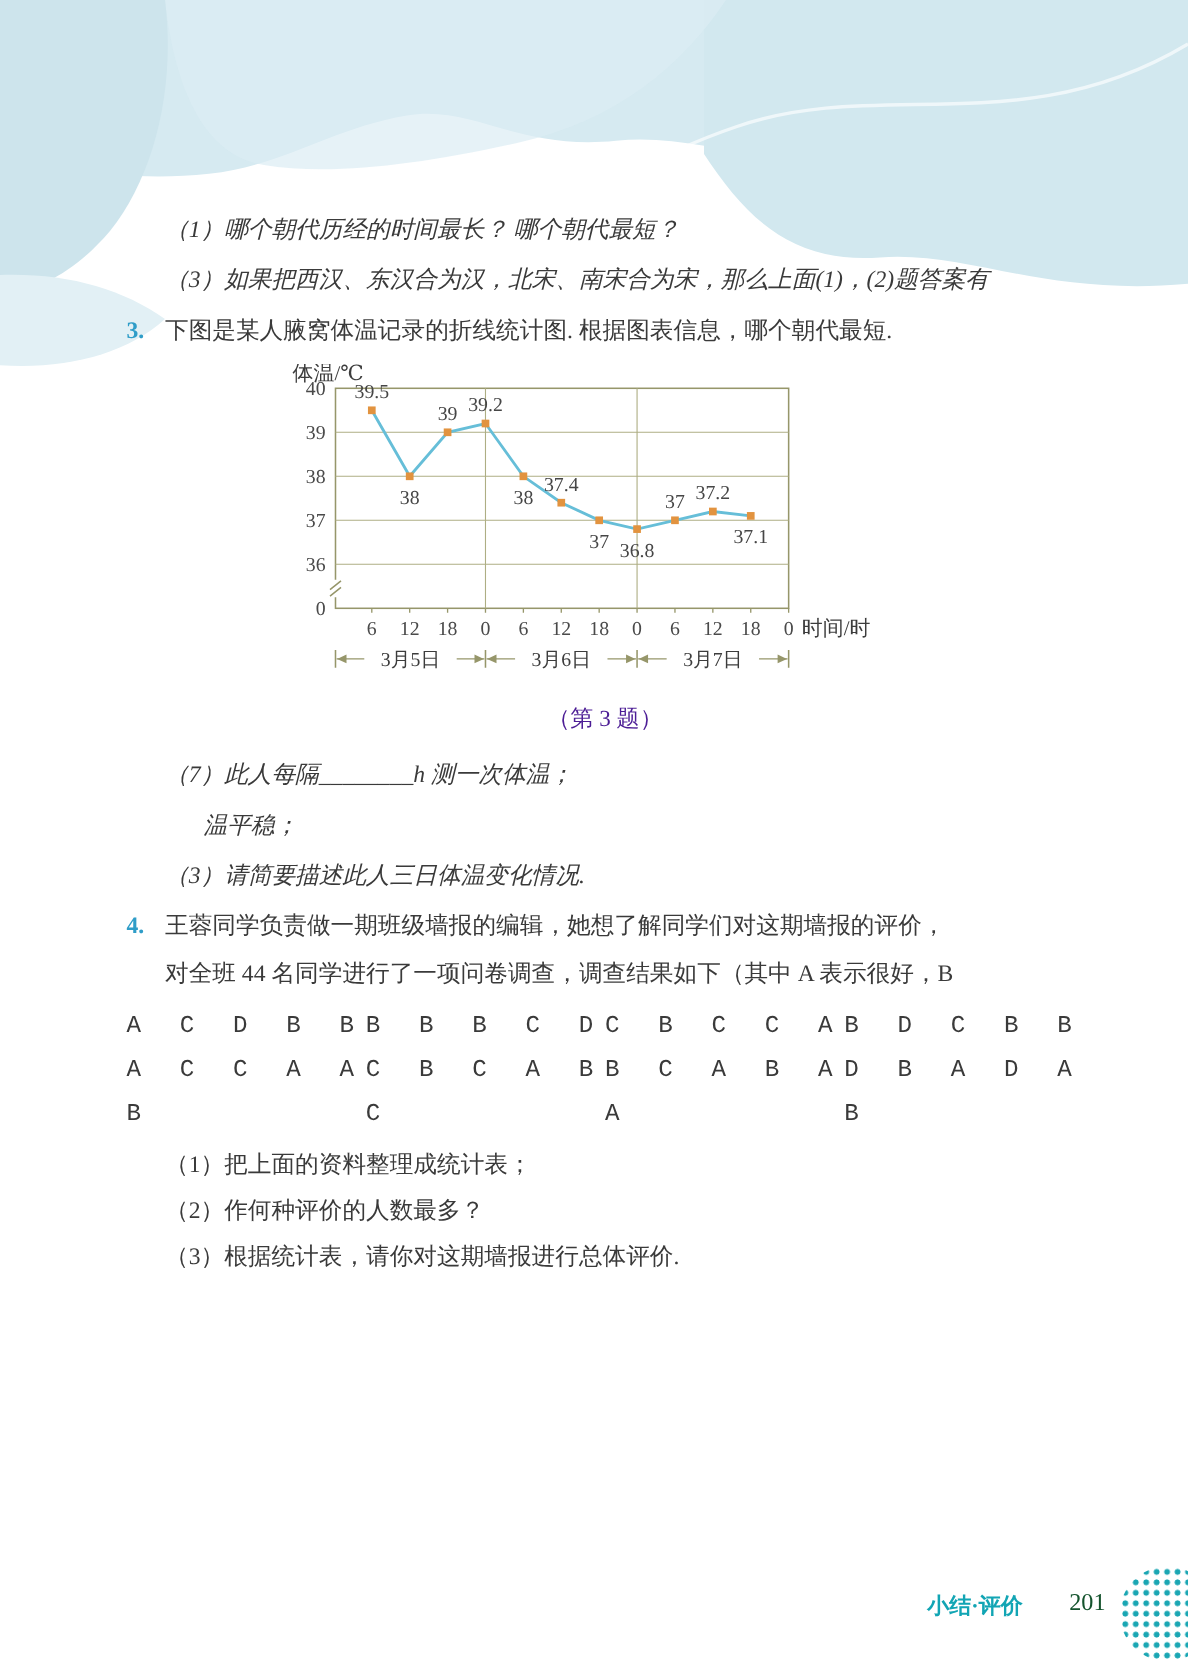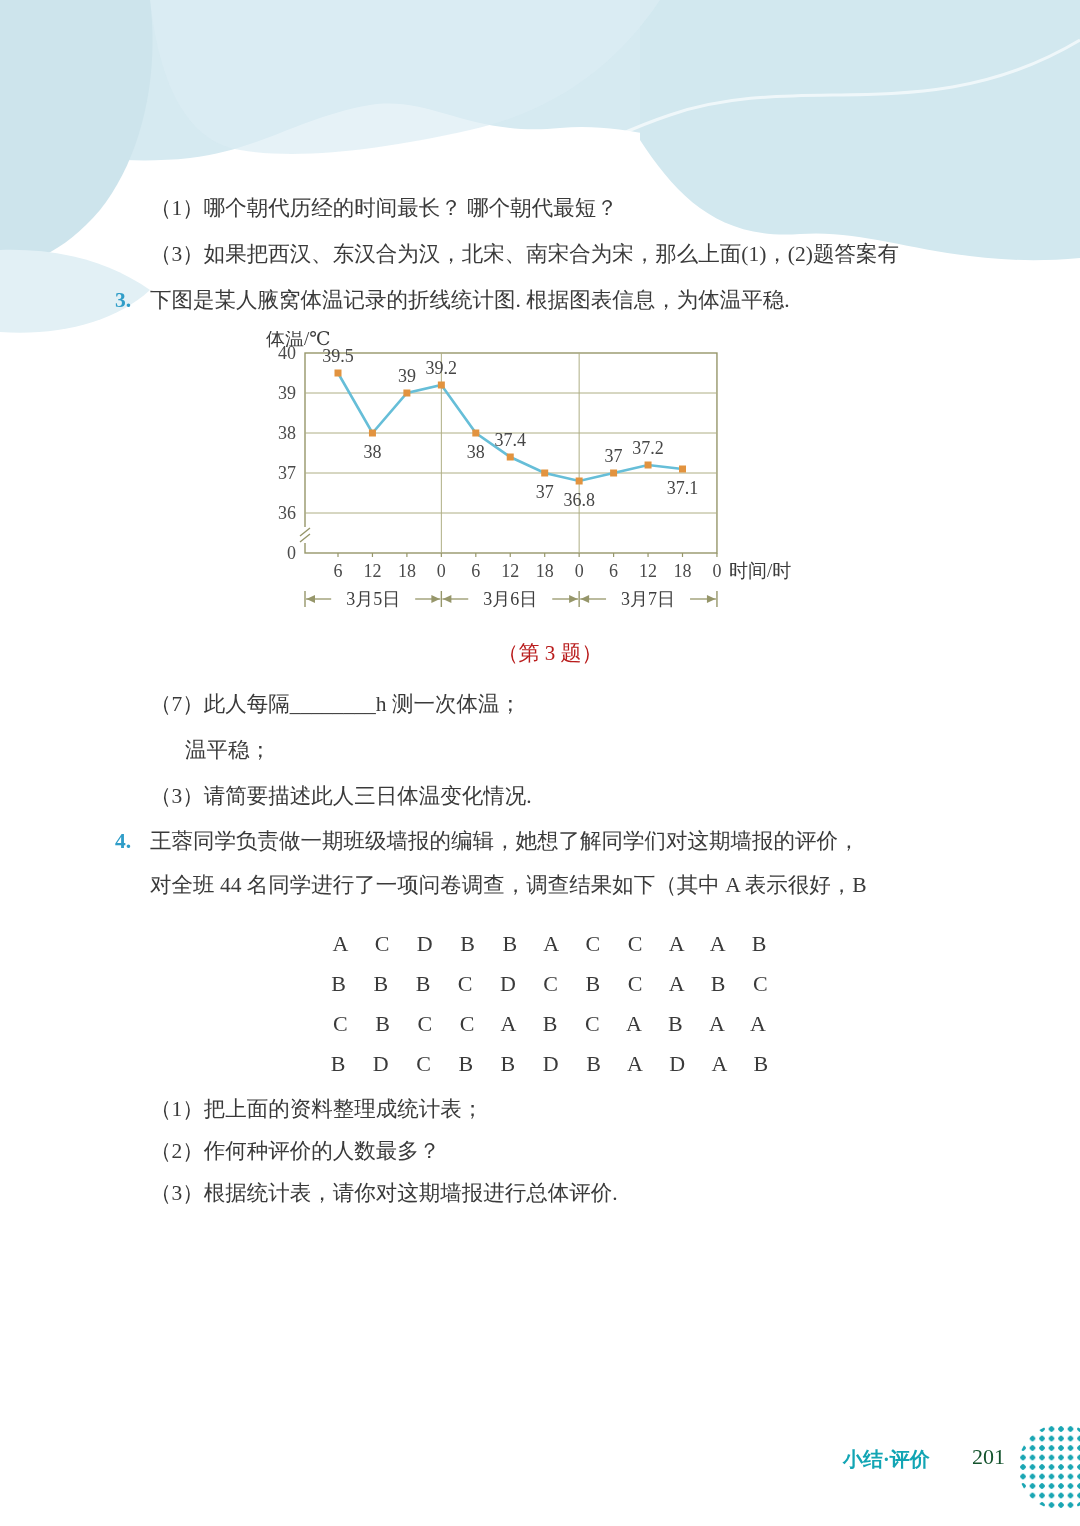--- a/index.html
+++ b/index.html
@@ -10,26 +10,26 @@
     color:#3a3a3a;
   }
   .deco { position:absolute; top:0; left:0; width:1080px; height:345px; z-index:0; }
   .content { position:absolute; top:185px; left:115px; width:870px; z-index:1; font-size:21.5px; }
   .line { line-height:46px; }
   .sub  { padding-left:35px; }
   .cont2{ padding-left:70px; }
   .qline { display:flex; }
   .qnum { flex:0 0 35px; color:#2f9dc8; font-weight:bold; }
   .chart-block { margin-left:135px; margin-top:8px; width:600px; }
-  .chart-caption { text-align:center; line-height:32px; margin-top:14px; font-size:21px; color:#b91c1c; }
+  .chart-caption { text-align:center; line-height:32px; margin-top:14px; font-size:21px; color:#4c1d95; }
   svg text { font-family:"Liberation Serif","DejaVu Serif",serif; }
-  .q3subs .line, .introblock .line { line-height:46px; }
+  .q3subs .line, .introblock .line { line-height:46px;font-style:italic; }
   .q3subs { margin-top:12px; }
   .q4para .line { line-height:44px; }
-  .letter-grid { margin-top:17px; display:flex; flex-direction:column; align-items:center; }
+  .letter-grid { margin-top:6px; display:flex; flex-direction:row; align-items:center;font-family:Liberation Mono, monospace; }
   .letter-row { line-height:40px; font-size:22px; color:#3a3a3a; word-spacing:20px; letter-spacing:1px; }
   .q4subs { margin-top:4px; }
   .q4subs .line { line-height:42px; }
   .footer { position:absolute; top:1438px; left:0; width:1080px; height:52px; z-index:1; }
   .footer-section { position:absolute; left:843px; top:8px; color:#12a5b4; font-size:20px; font-weight:bold; }
   .footer-page { position:absolute; left:972px; top:6px; color:#14532d; font-size:22px; }
   .logo-dots {
     position:absolute; left:1018px; top:-14px; width:86px; height:86px;
     border-radius:50%;
     background-image:radial-gradient(#1aa6b3 2.4px, rgba(26,166,179,0) 2.9px);
@@ -53,21 +53,21 @@
 <main class="content">
 
   <section class="introblock">
     <div class="line sub">（1）哪个朝代历经的时间最长？ 哪个朝代最短？</div>
     <div class="line sub">（3）如果把西汉、东汉合为汉，北宋、南宋合为宋，那么上面(1)，(2)题答案有</div>
   </section>
 
   <section>
     <div class="line qline">
       <span class="qnum">3.</span>
-      <span>下图是某人腋窝体温记录的折线统计图. 根据图表信息，为体温平稳.</span>
+      <span>下图是某人腋窝体温记录的折线统计图. 根据图表信息，哪个朝代最短.</span>
     </div>
 
     <div class="chart-block">
       <svg id="temp-chart" width="600" height="286" viewBox="0 0 600 286">
           <rect x="55" y="22" width="411.95000000000005" height="200" fill="none" stroke="#96966a" stroke-width="1.4"></rect>
           <text x="46" y="28" text-anchor="end" font-size="18" fill="#4a4a4a">40</text>
           <line x1="55" y1="62" x2="466.95000000000005" y2="62" stroke="#aeae84" stroke-width="1"></line>
           <text x="46" y="68" text-anchor="end" font-size="18" fill="#4a4a4a">39</text>
           <line x1="55" y1="102" x2="466.95000000000005" y2="102" stroke="#aeae84" stroke-width="1"></line>
           <text x="46" y="108" text-anchor="end" font-size="18" fill="#4a4a4a">38</text>

